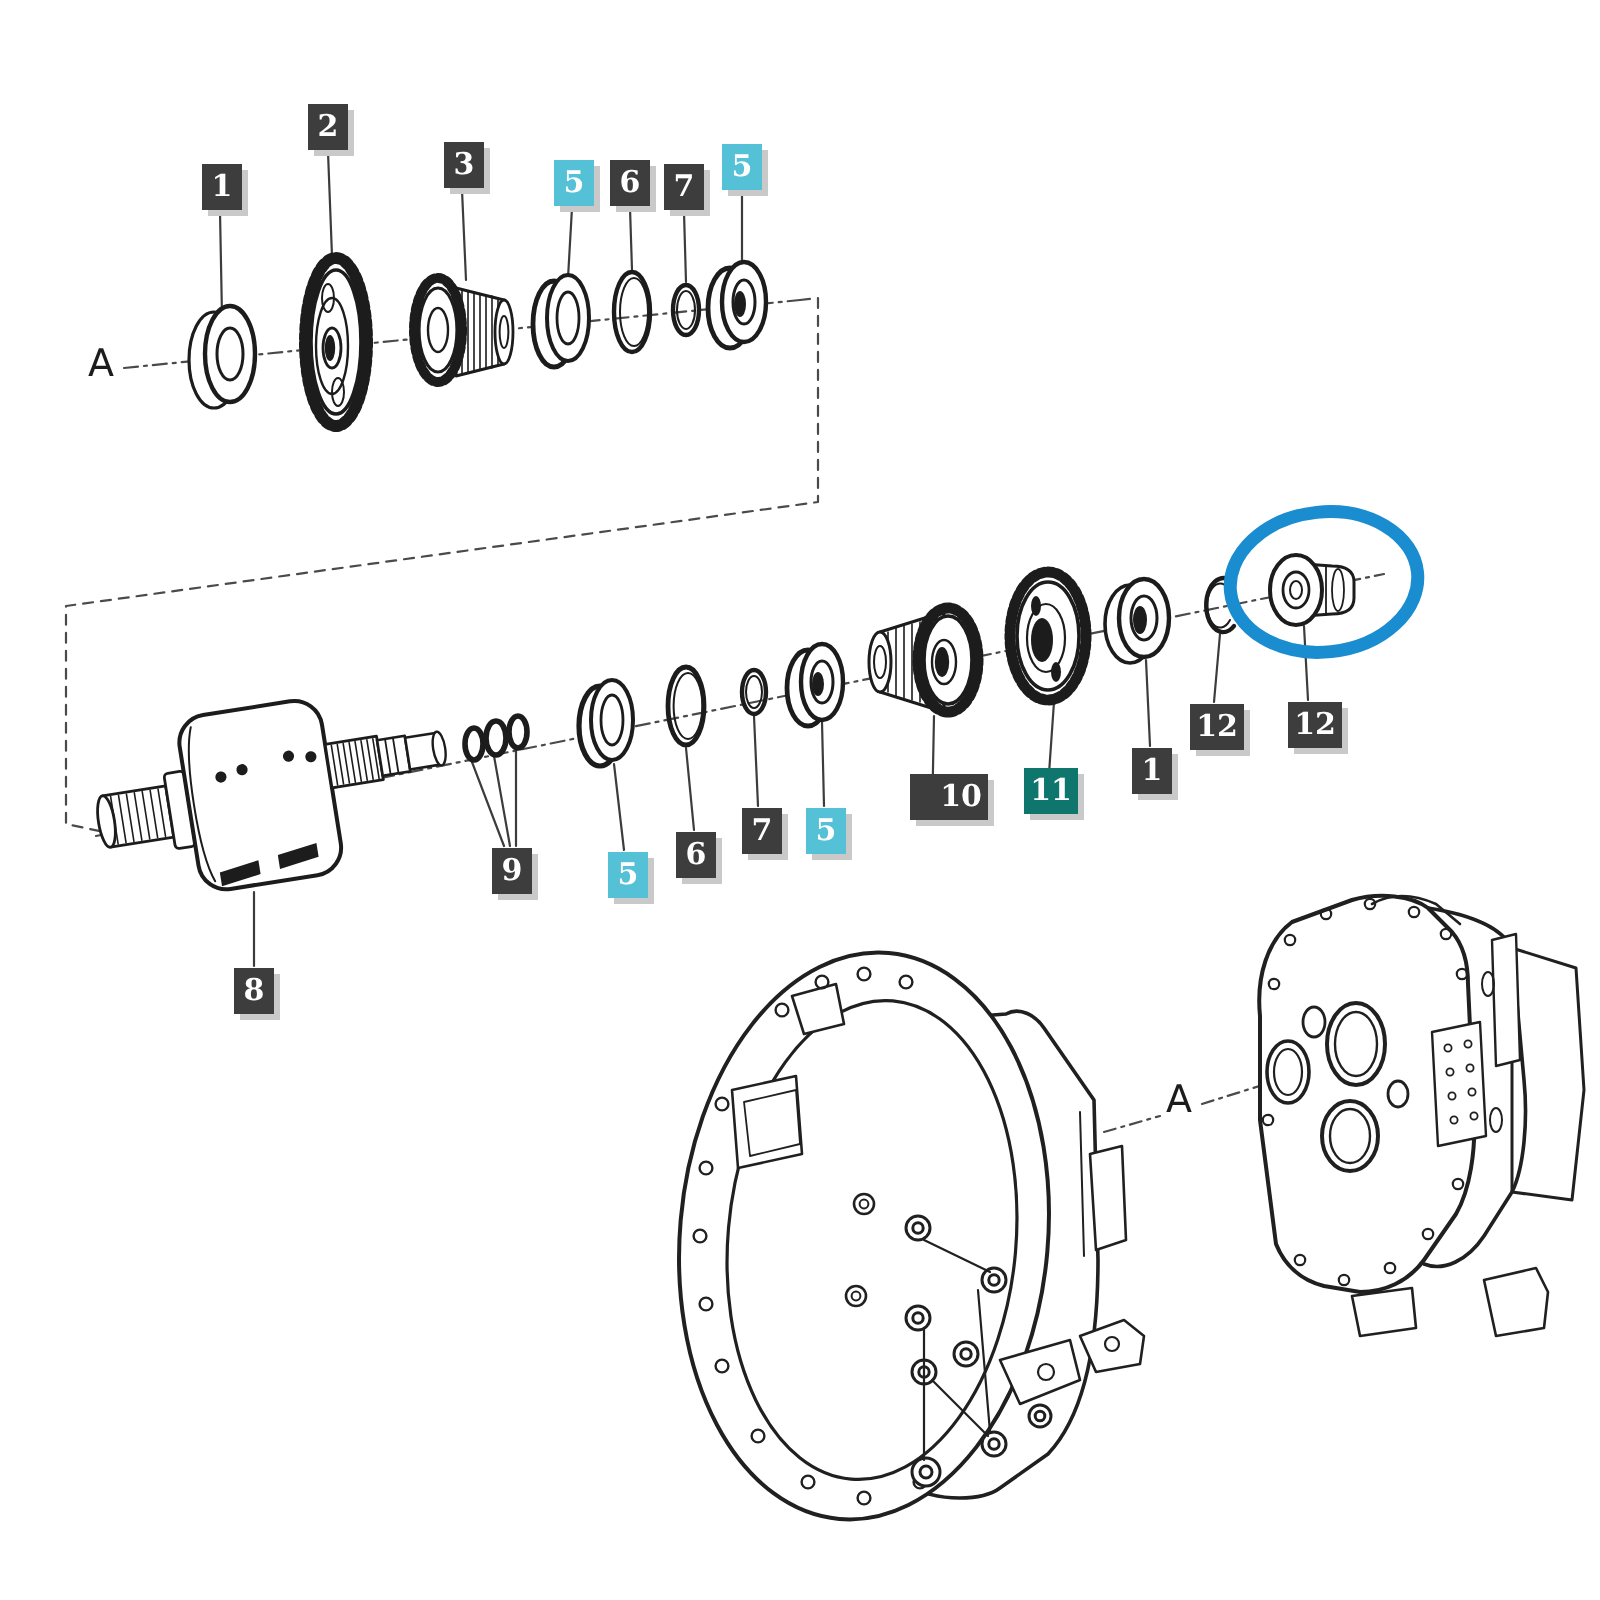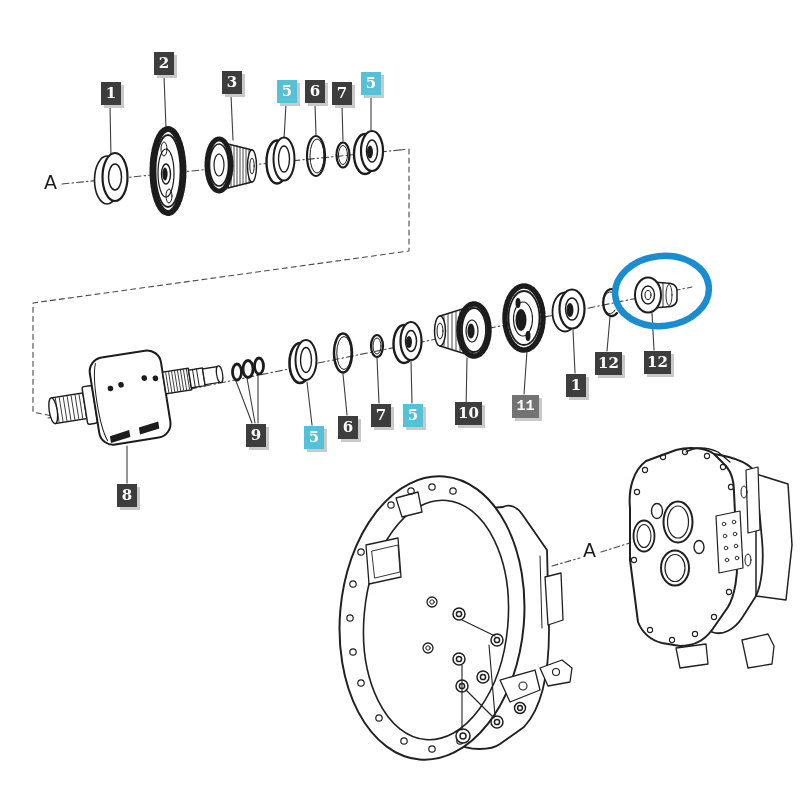--- a/index.html
+++ b/index.html
@@ -291,22 +291,22 @@
 <div class="chip cyan" style="left: 277px; top: 80px; background: rgb(84, 193, 214);">5</div>
 <div class="chip dark" style="left: 305px; top: 80px; background: rgb(61, 61, 61);">6</div>
 <div class="chip dark" style="left: 332px; top: 82px; background: rgb(61, 61, 61);">7</div>
 <div class="chip cyan" style="left: 361px; top: 72px; background: rgb(84, 193, 214);">5</div>
 <div class="chip dark" style="left: 117px; top: 484px; background: rgb(61, 61, 61);">8</div>
 <div class="chip dark" style="left: 246px; top: 424px; background: rgb(61, 61, 61);">9</div>
 <div class="chip cyan" style="left: 304px; top: 426px; background: rgb(84, 193, 214);">5</div>
 <div class="chip dark" style="left: 338px; top: 416px; background: rgb(61, 61, 61);">6</div>
 <div class="chip dark" style="left: 371px; top: 404px; background: rgb(61, 61, 61);">7</div>
 <div class="chip cyan" style="left: 403px; top: 404px; background: rgb(84, 193, 214);">5</div>
-<div class="chip dark wide" style="left: 455px; top: 402px; background: rgb(61, 61, 61);">10</div>
-<div class="chip dark wide" style="left: 512px; top: 395px; background: #737373; font-family: Liberation Mono, monospace;">11</div>
+<div class="chip dark wide" style="left: 455px; top: 387px; background: rgb(61, 61, 61); padding-left: 12px;">10</div>
+<div class="chip dark wide" style="left: 512px; top: 384px; background: #0f766e;">11</div>
 <div class="chip dark" style="left: 566px; top: 374px; background: rgb(61, 61, 61);">1</div>
 <div class="chip dark wide" style="left: 595px; top: 352px; background: rgb(61, 61, 61);">12</div>
 <div class="chip dark wide" style="left: 644px; top: 351px; background: rgb(61, 61, 61);">12</div>
 
 <div class="axis-letter" style="left:44px;top:171px">A</div>
 <div class="axis-letter" style="left:583px;top:539px">A</div>
 
 </div>
 
 </body></html>

